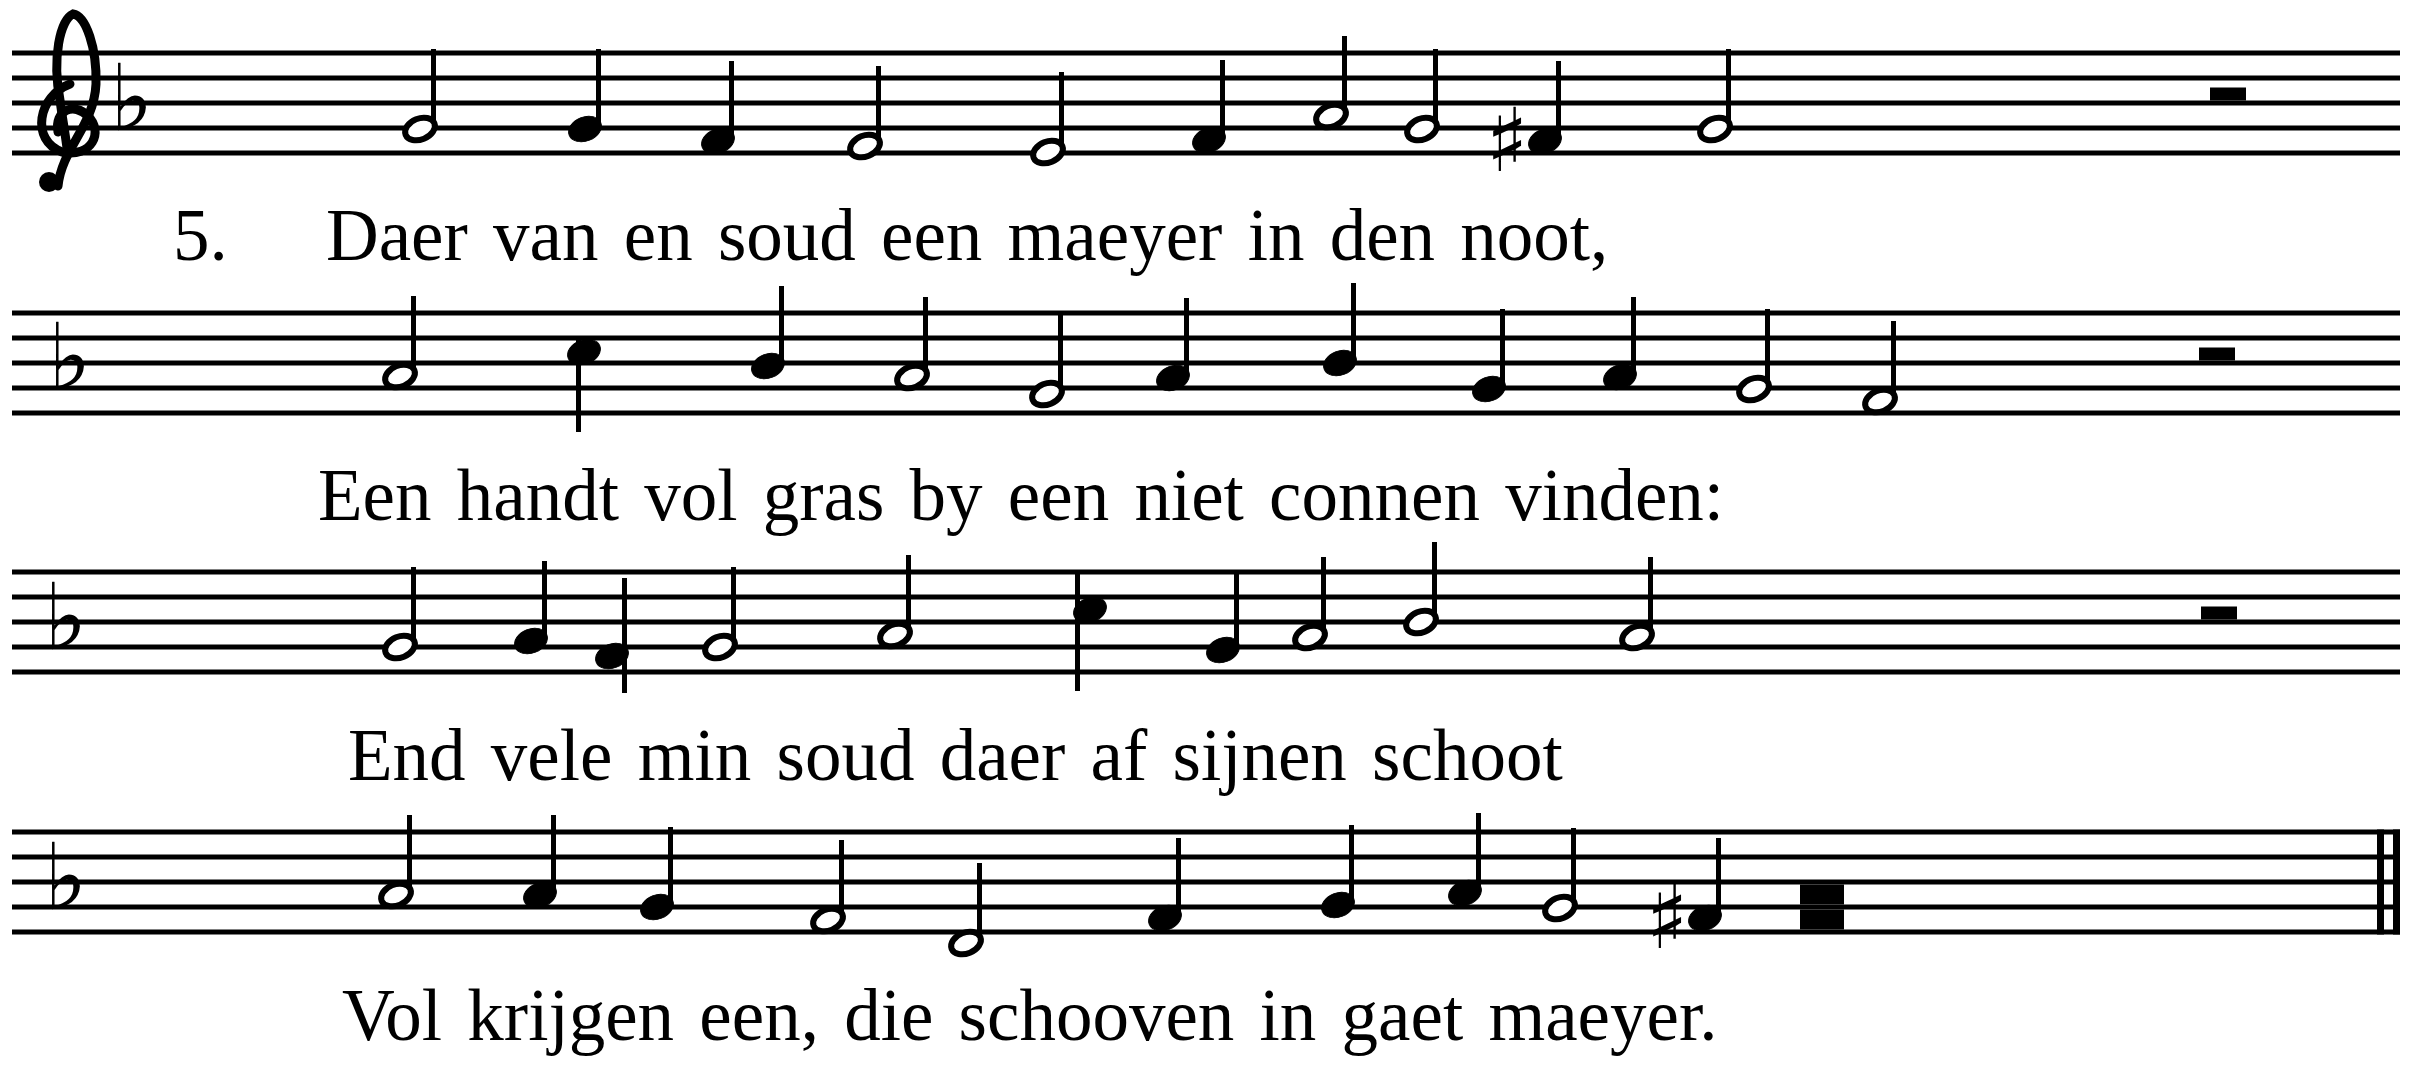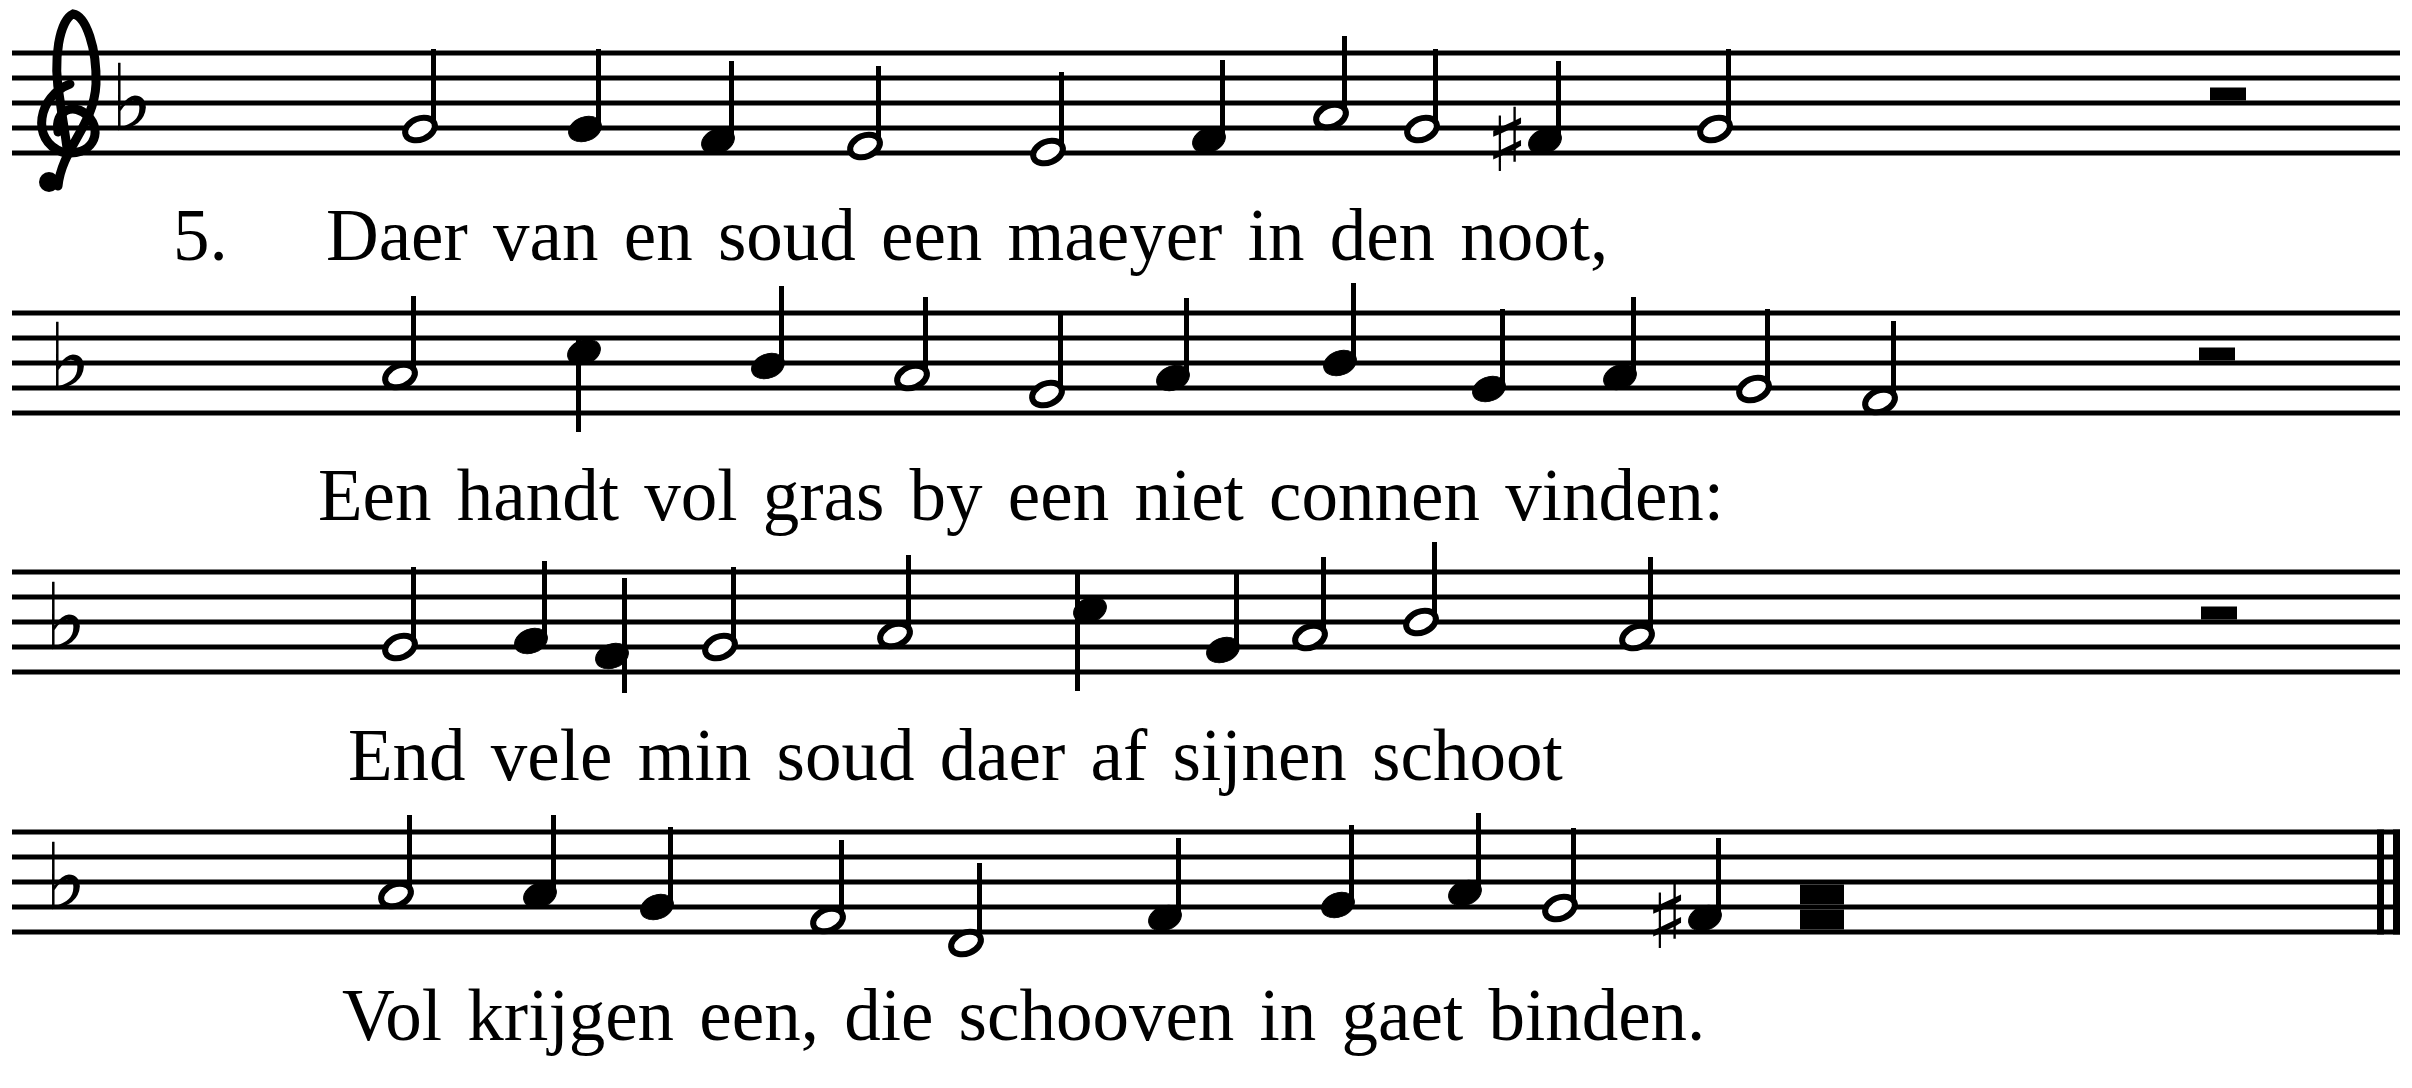--- a/index.html
+++ b/index.html
@@ -153,16 +153,16 @@
   <div class="lyric-line" style="top: 456px;">
     <span style="left: 0px;"></span>
     <span style="left: 310px; margin-left: 8px;">Een handt vol gras by een niet connen vinden:</span>
   </div>
   <div class="lyric-line" style="top: 716px;">
     <span style="left: 0px;"></span>
     <span style="left: 348px;">End vele min soud daer af sijnen schoot</span>
   </div>
   <div class="lyric-line" style="top: 976px;">
     <span style="left: 0px;"></span>
-    <span style="left: 342px;">Vol krijgen een, die schooven in gaet binden.</span>
+    <span style="left: 342px;">Vol krijgen een, die schooven in gaet maeyer.</span>
   </div>
 
 </div>
 
 </body></html>

